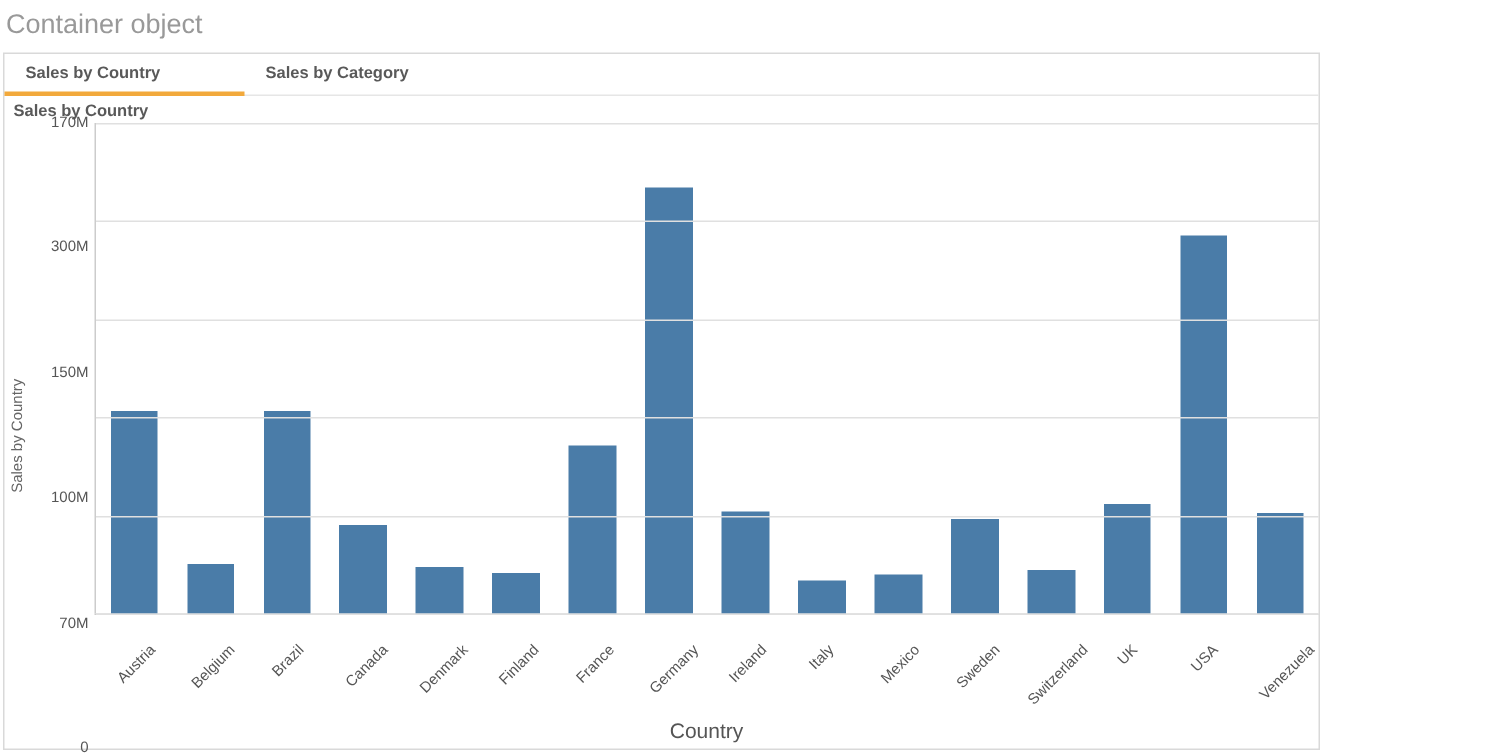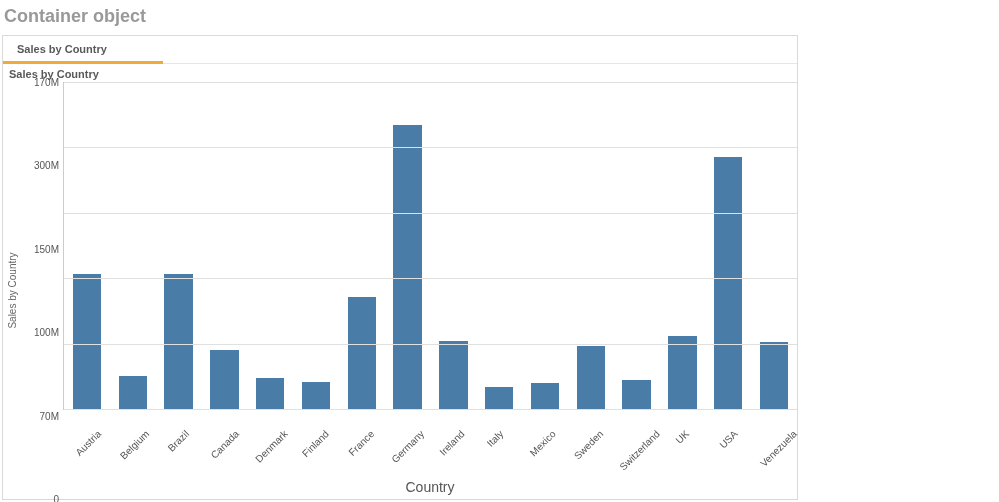--- a/index.html
+++ b/index.html
@@ -1,18 +1,18 @@
 <!DOCTYPE html>
 <html><head>
 <meta charset="utf-8">
 <style>
   * { box-sizing: border-box; margin: 0; padding: 0; }
   html, body { width: 999px; height: 502px; font-family: Arial, Helvetica, sans-serif; background: #fff; color: #333; }
-  .page-title { font-size: 18px; color: #999; padding: 6px 0 8px 4px; font-weight: 700; }
-  .container { border: 1px solid #d9d9d9; width: 796px; margin-left: 2px; height: 465px; display: flex; flex-direction: column; }
+  .page-title { font-size: 18px; color: #999; padding: 6px 0 8px 4px; font-weight: 400; }
+  .container { border: 1px solid #d9d9d9; width: 878px; margin-left: 2px; height: 465px; display: flex; flex-direction: column; }
   .tabs { display: flex; height: 28px; border-bottom: 1px solid #e6e6e6; }
   .tab { font-size: 11px; font-weight: 700; color: #595959; padding: 7px 14px 0 14px; cursor: pointer; position: relative; min-width: 160px; }
   .tab.active::after { content: ""; position: absolute; left: 0; right: 0; bottom: -1px; height: 3px; background: #f2a93c; }
   .chart-title { font-size: 11px; font-weight: 700; color: #595959; padding: 4px 0 0 6px; height: 18px; }
   .chart-area { flex: 1; display: flex; }
   .ylabel-wrap { width: 18px; display: flex; align-items: center; justify-content: center; }
   .ylabel { transform: rotate(-90deg); white-space: nowrap; font-size: 10px; color: #666; }
   .yaxis { width: 42px; position: relative; }
   .plot-wrap { flex: 1; display: flex; flex-direction: column; }
   .plot { flex: 1; position: relative; border-left: 1px solid #ccc; }
@@ -27,20 +27,21 @@
   .ytick { position: absolute; right: 4px; font-size: 10px; color: #555; transform: translateY(-50%); }
 </style>
 </head>
 <body>
 
 <div class="page-title">Container object</div>
 
 <div class="container">
   <div class="tabs" id="tabs">
       <div class="tab active">Sales by Country</div>
+      <div class="tab">Sales by Category</div>
     </div>
   <div class="chart-title">Sales by Country</div>
   <div class="chart-area">
     <div class="ylabel-wrap">
       <div class="ylabel">Sales by Country</div>
     </div>
     <div class="yaxis" id="yaxis">
         <div class="ytick" style="top: 100%;">0</div>
         <div class="ytick" style="top: 80%;">70M</div>
         <div class="ytick" style="top: 60%;">100M</div>

